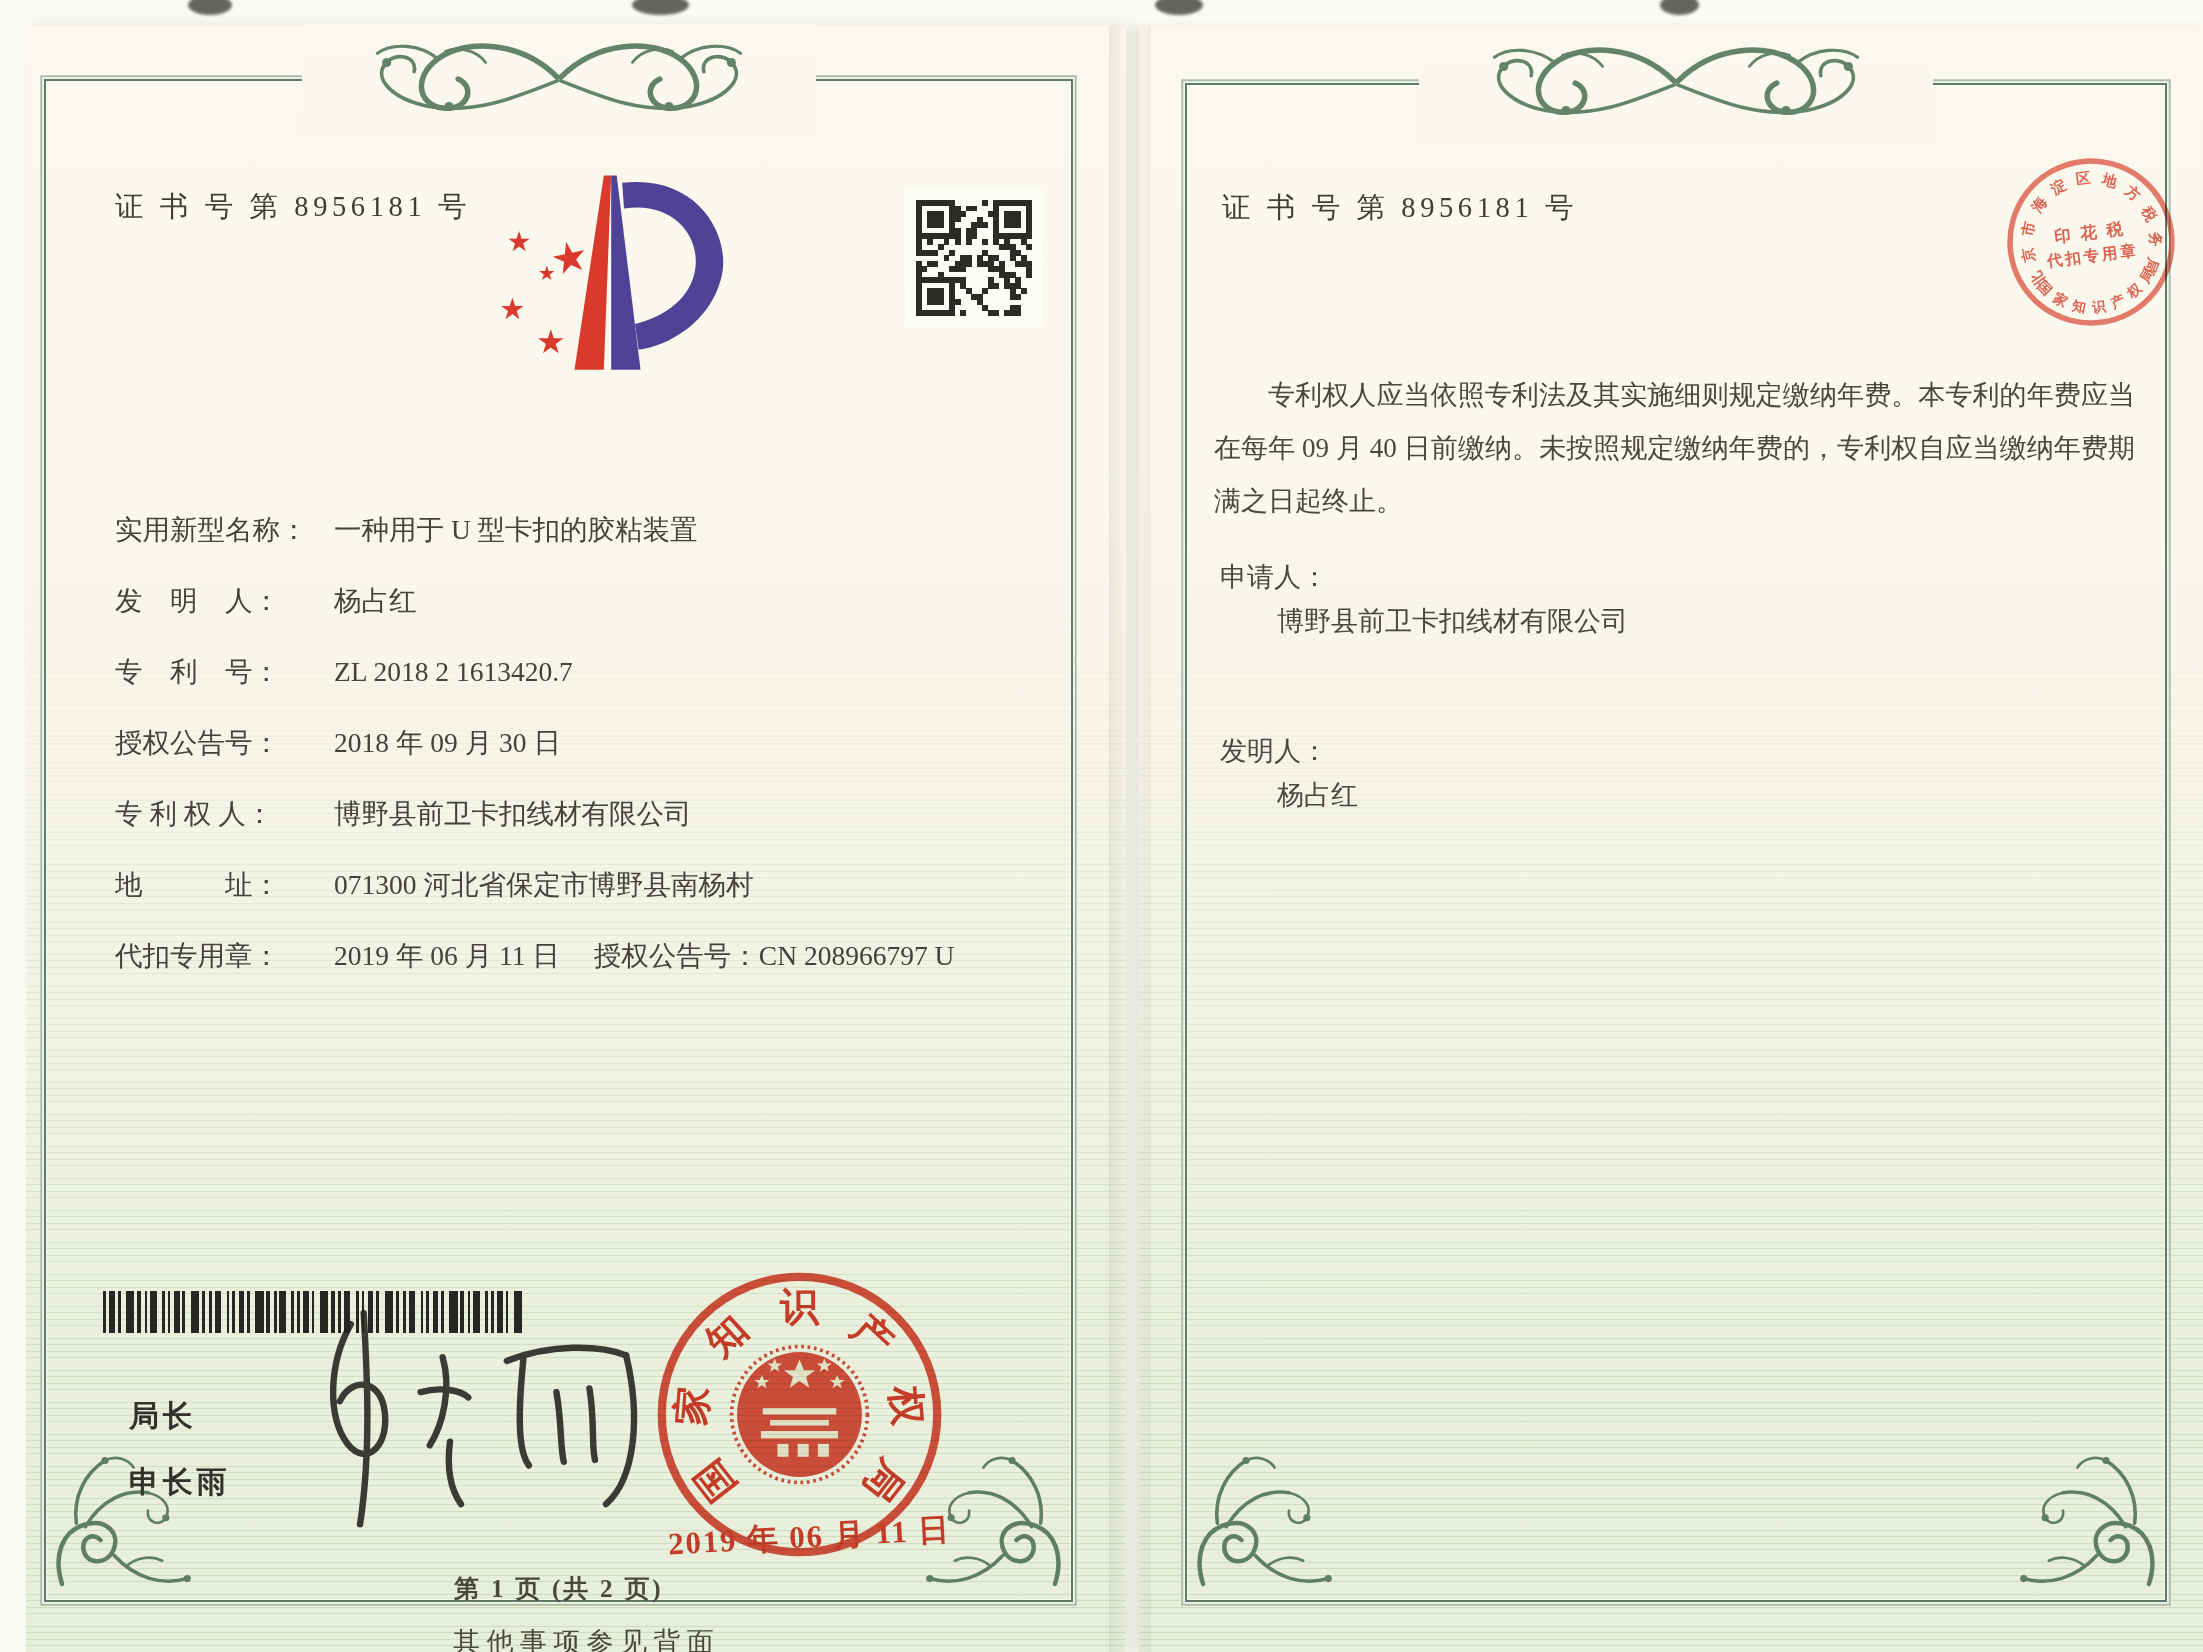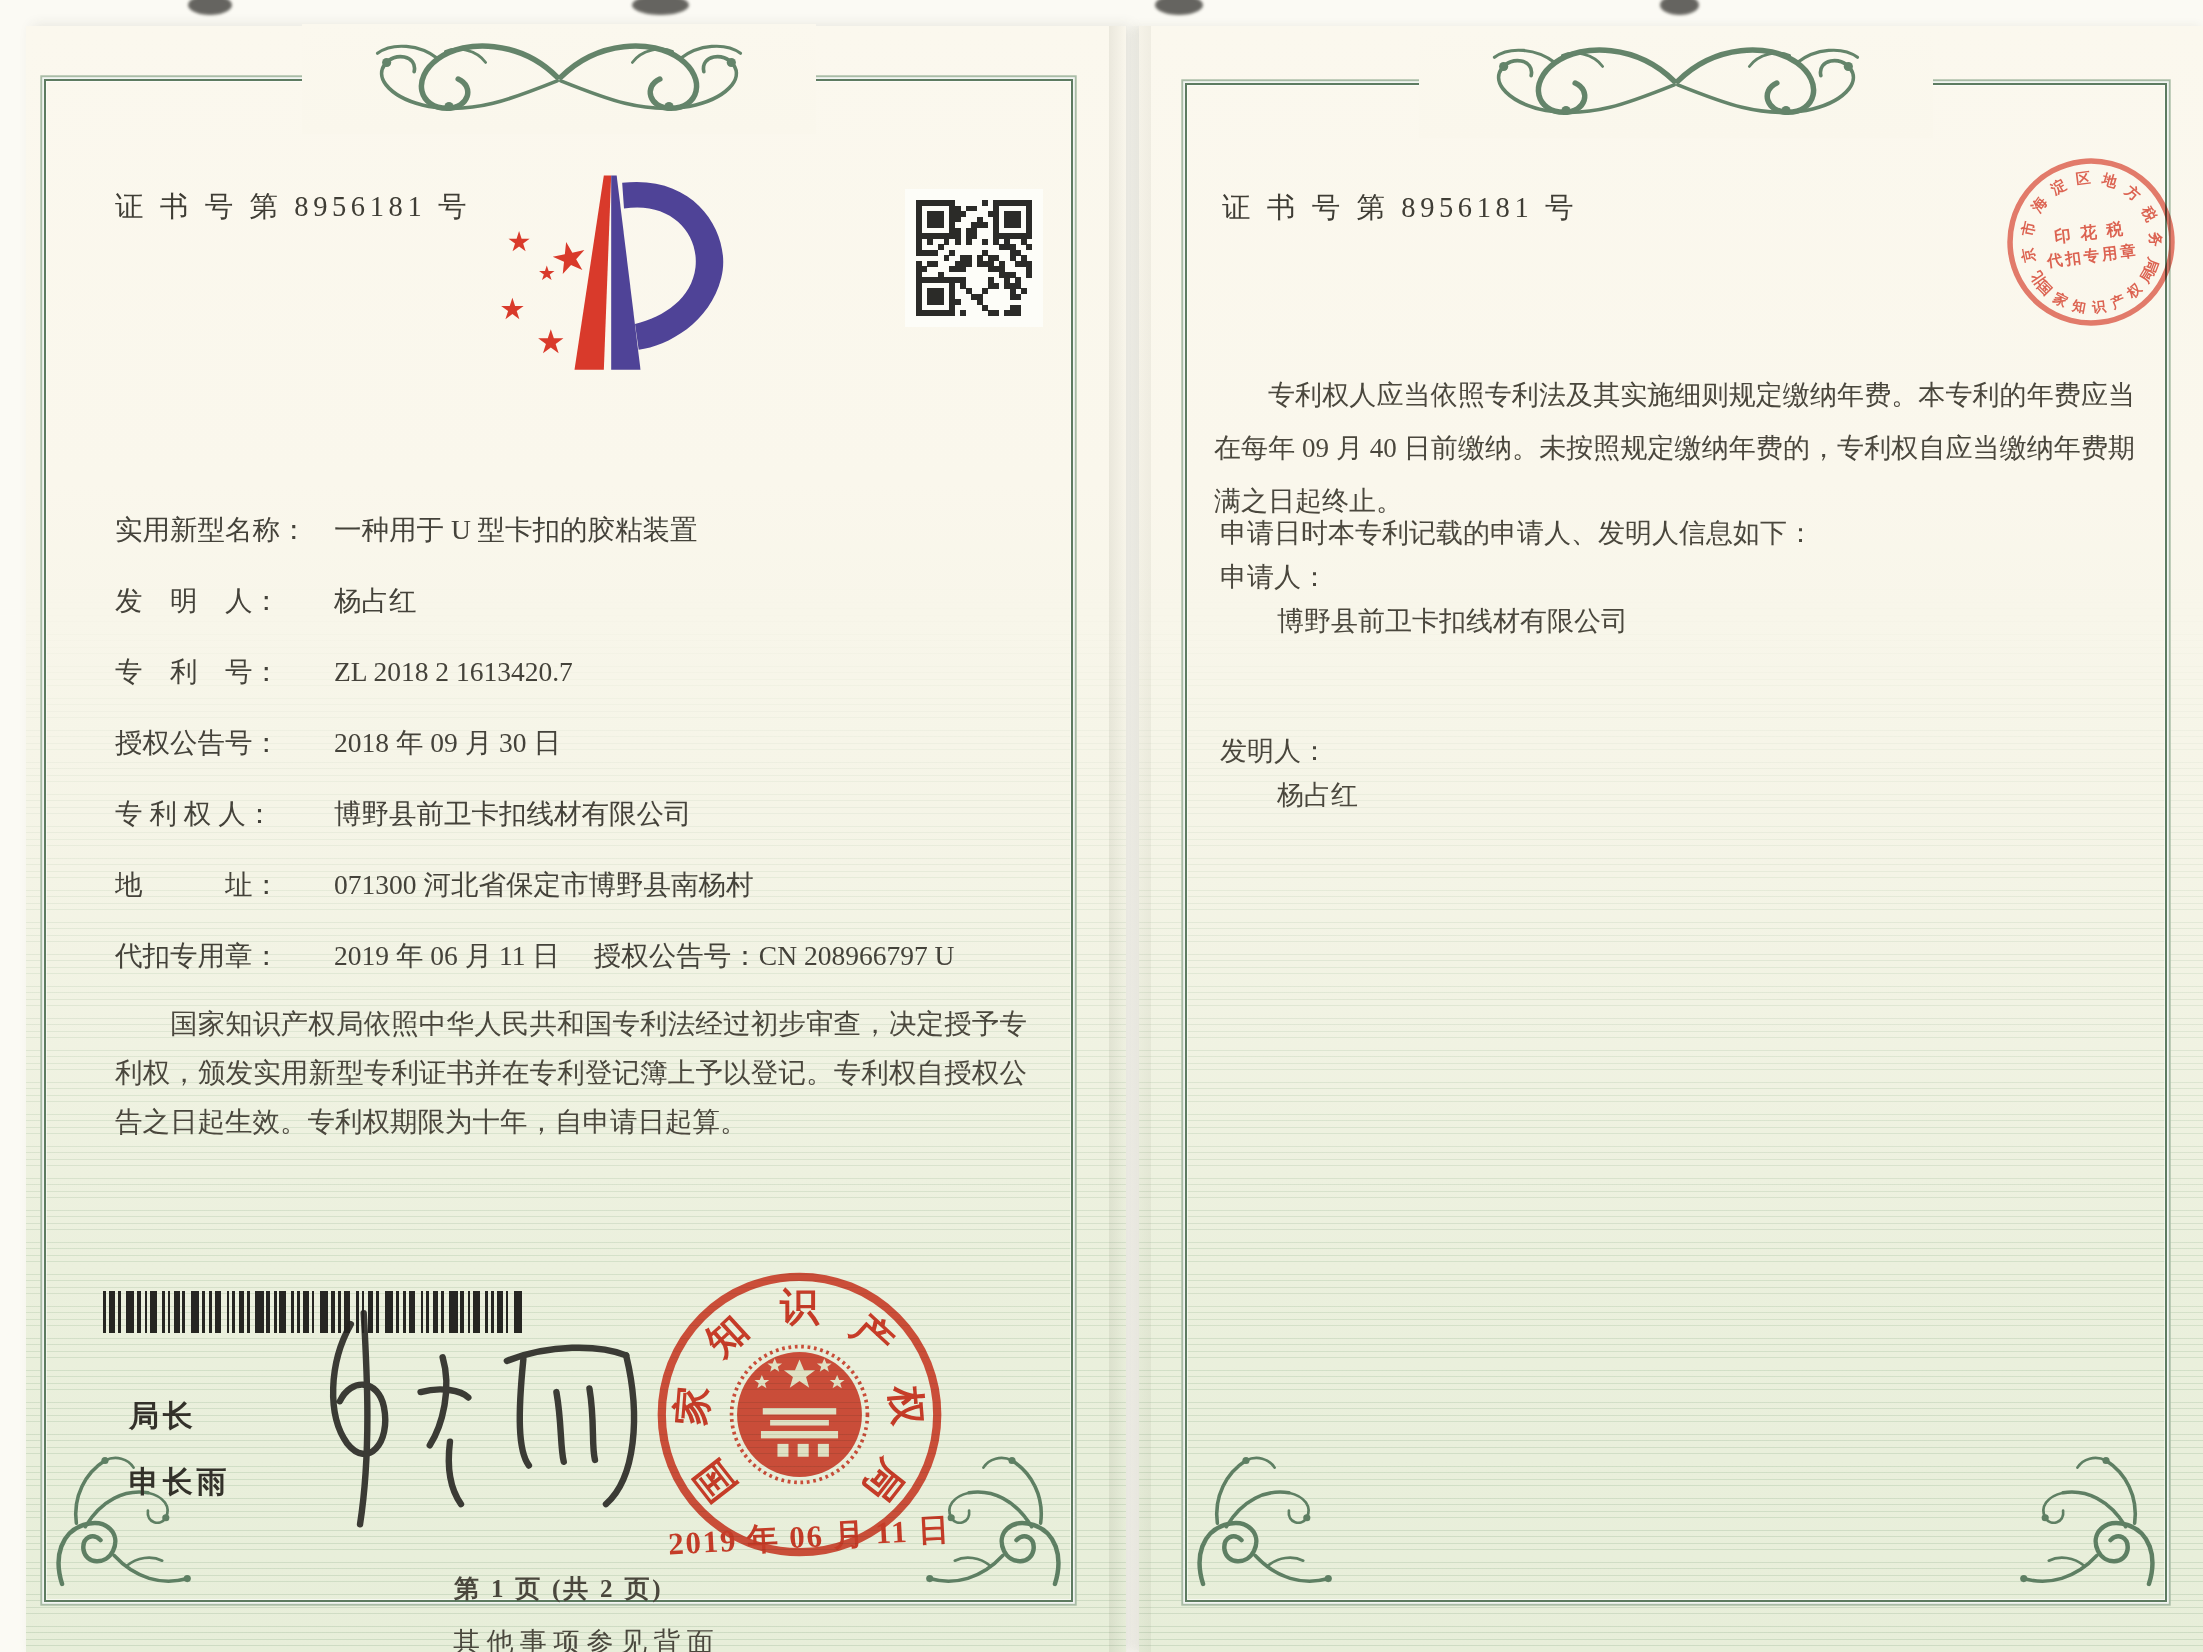--- a/index.html
+++ b/index.html
@@ -406,21 +406,20 @@
     </div>
     <div class="row">
       <span class="lab">代扣专用章：</span>
       <span class="val">2019 年 06 月 11 日</span>
       <span class="lab2">授权公告号：</span>
       <span class="val">CN 208966797 U</span>
     </div>
   </div>
 
   <div class="paras">
-    <p>国家知识产权局依照中华人民共和国专利法经过初步审查，决定授予专利权，颁发实用新型专利证书并在专利登记簿上予以登记。专利权自授权公告之日起生效。专利权期限为十年，自申请日起算。</p>
   </div>
 
   <div class="barcode">
       <i style="width:2.8px;margin-right:3.7px"></i>
       <i style="width:5.5px;margin-right:2.8px"></i>
       <i style="width:2.8px;margin-right:5.5px"></i>
       <i style="width:8.3px;margin-right:2.8px"></i>
       <i style="width:3.7px;margin-right:3.7px"></i>
       <i style="width:2.8px;margin-right:2.8px"></i>
       <i style="width:6.4px;margin-right:5.5px"></i>
@@ -620,21 +619,20 @@
         <span style="transform: rotate(162.667deg) translateY(-66px) rotate(180deg);">产</span>
         <span style="transform: rotate(145.333deg) translateY(-66px) rotate(180deg);">权</span>
         <span style="transform: rotate(128deg) translateY(-66px) rotate(180deg);">局</span>
       </div>
     <div class="stamp-center stamp-c1">印 花 税</div>
     <div class="stamp-center stamp-c2">代扣专用章</div>
   </div>
 
   <div class="p2-para">专利权人应当依照专利法及其实施细则规定缴纳年费。本专利的年费应当在每年 09 月 40 日前缴纳。未按照规定缴纳年费的，专利权自应当缴纳年费期满之日起终止。</div>
 
-  <div class="p2-line" style="top:489px;">申请日时本专利记载的申请人、发明人信息如下：</div>
   <div class="p2-line" style="top:533px;">申请人：</div>
   <div class="p2-indent" style="top:577px;">博野县前卫卡扣线材有限公司</div>
   <div class="p2-line" style="top:707px;">发明人：</div>
   <div class="p2-indent" style="top:751px;">杨占红</div>
 
 </div>
 
 <div class="fold-shadow"></div>
 
 

